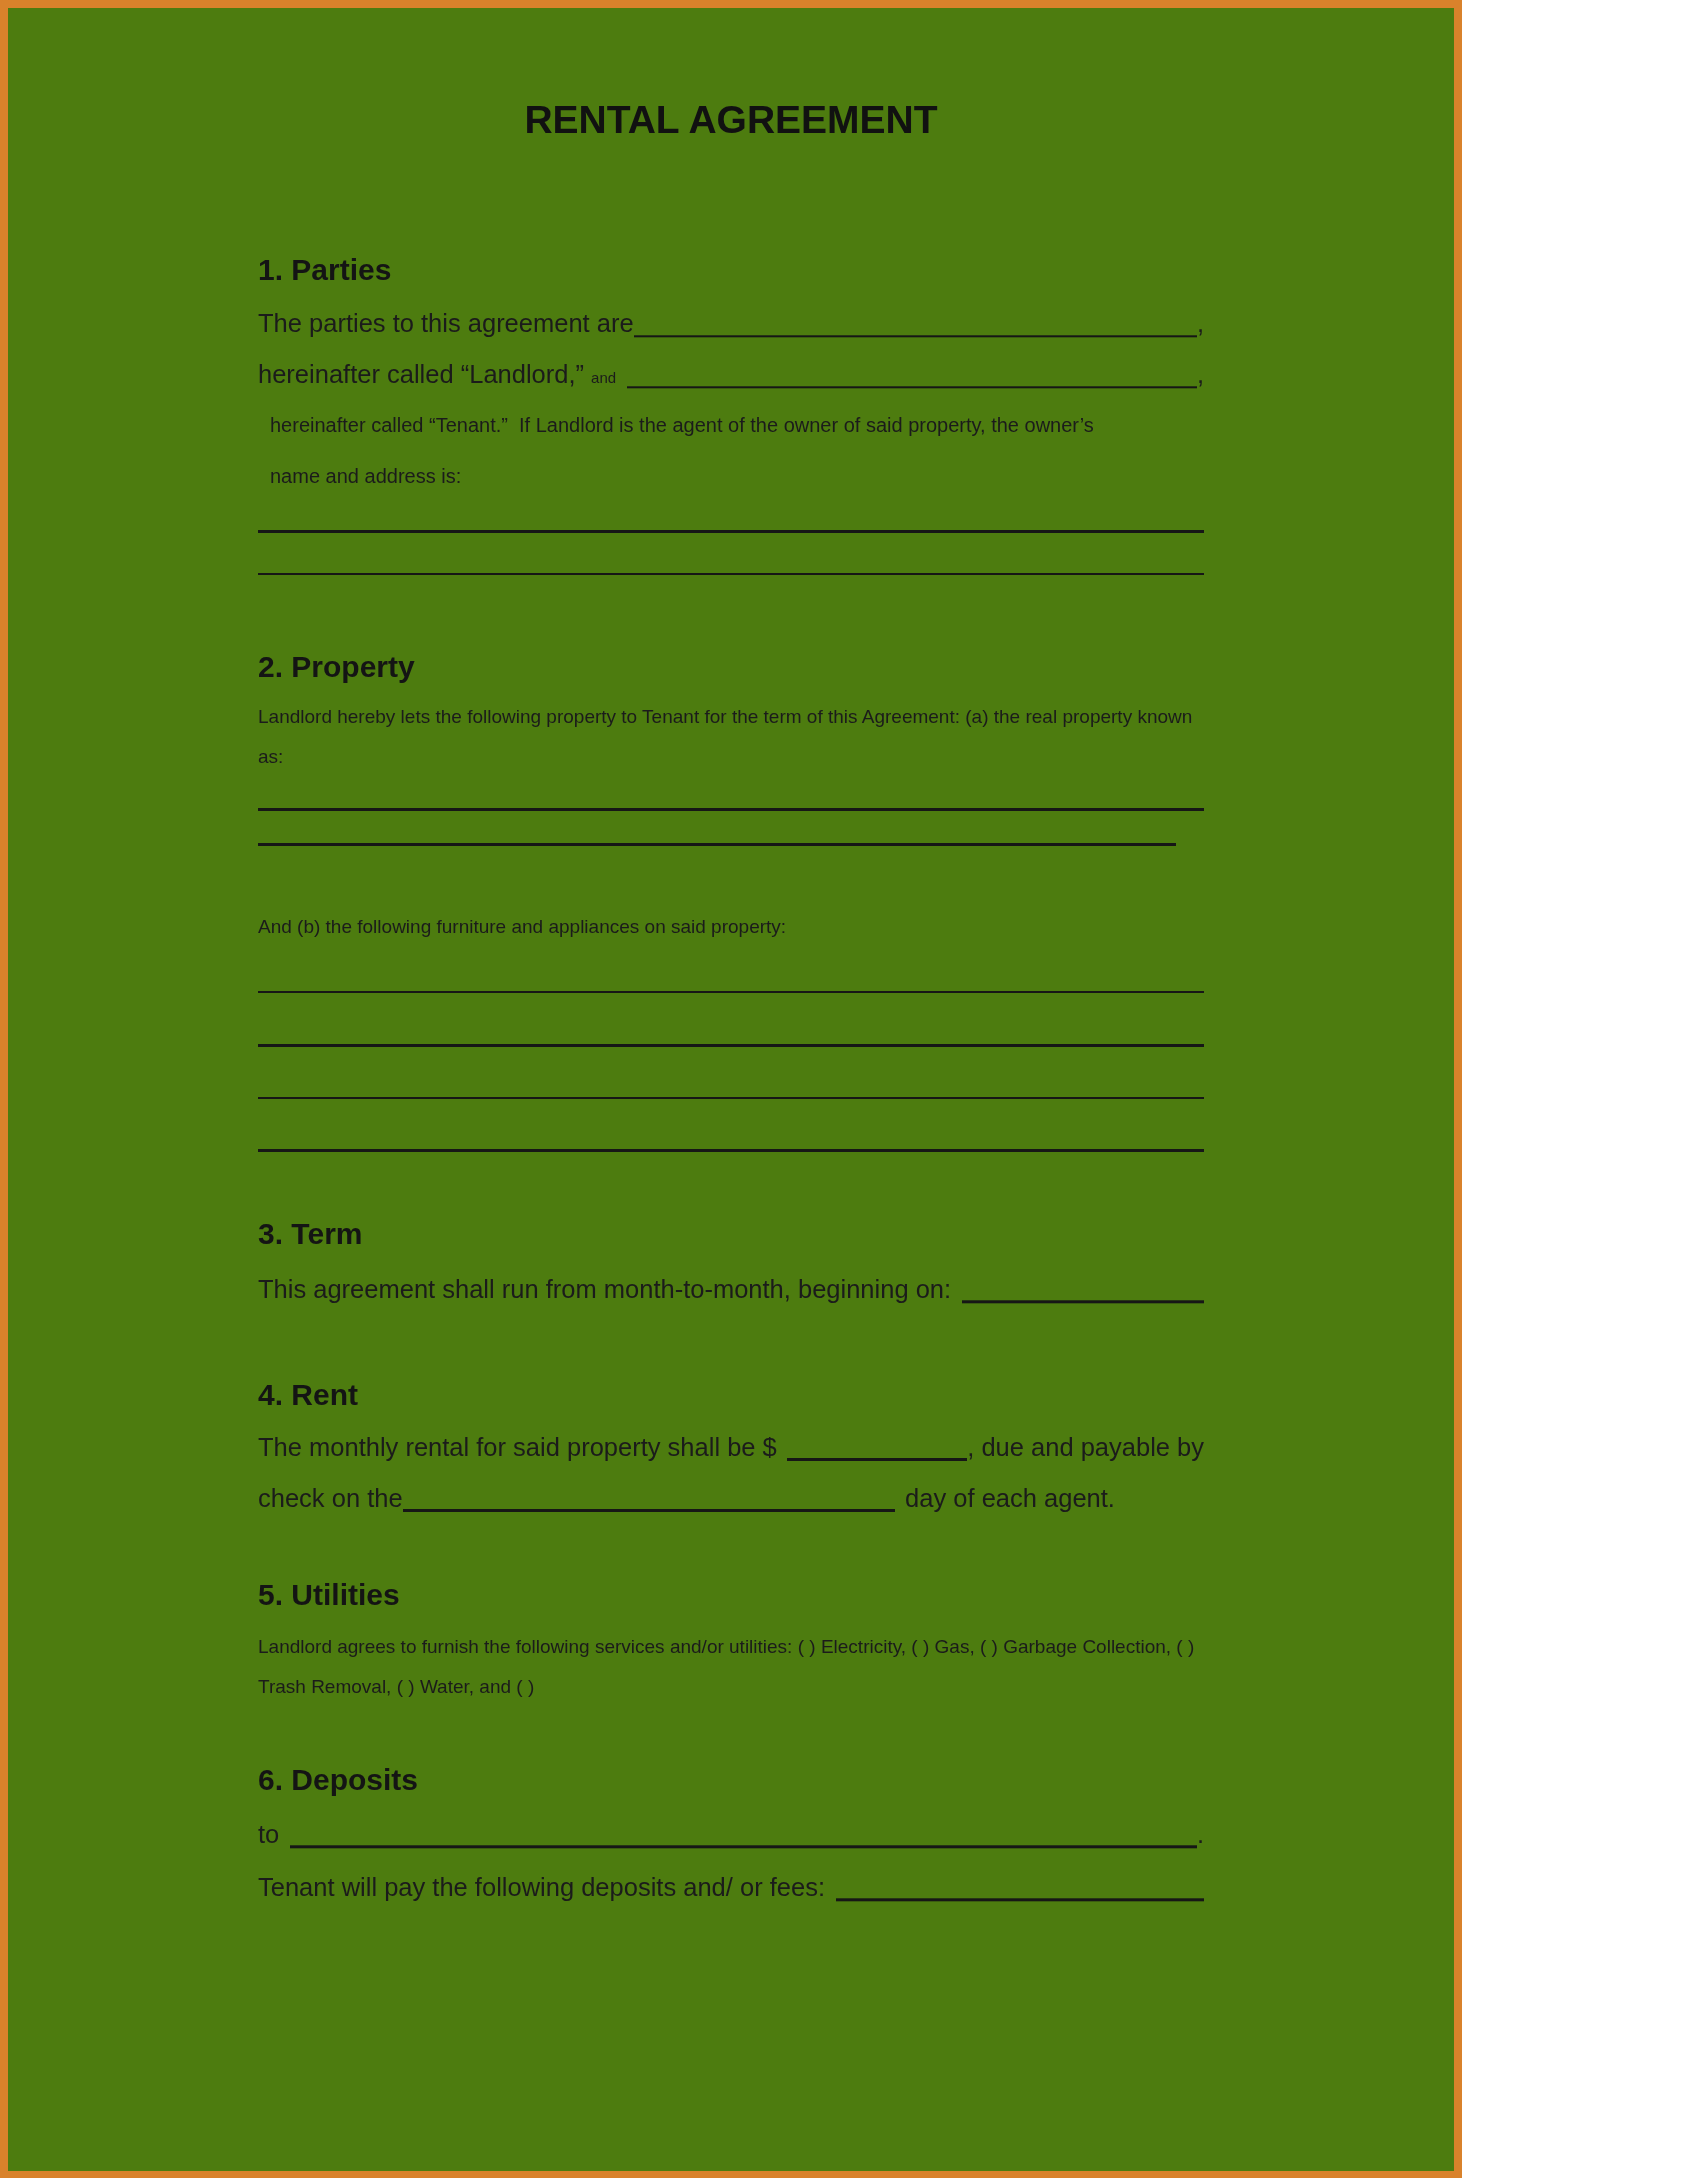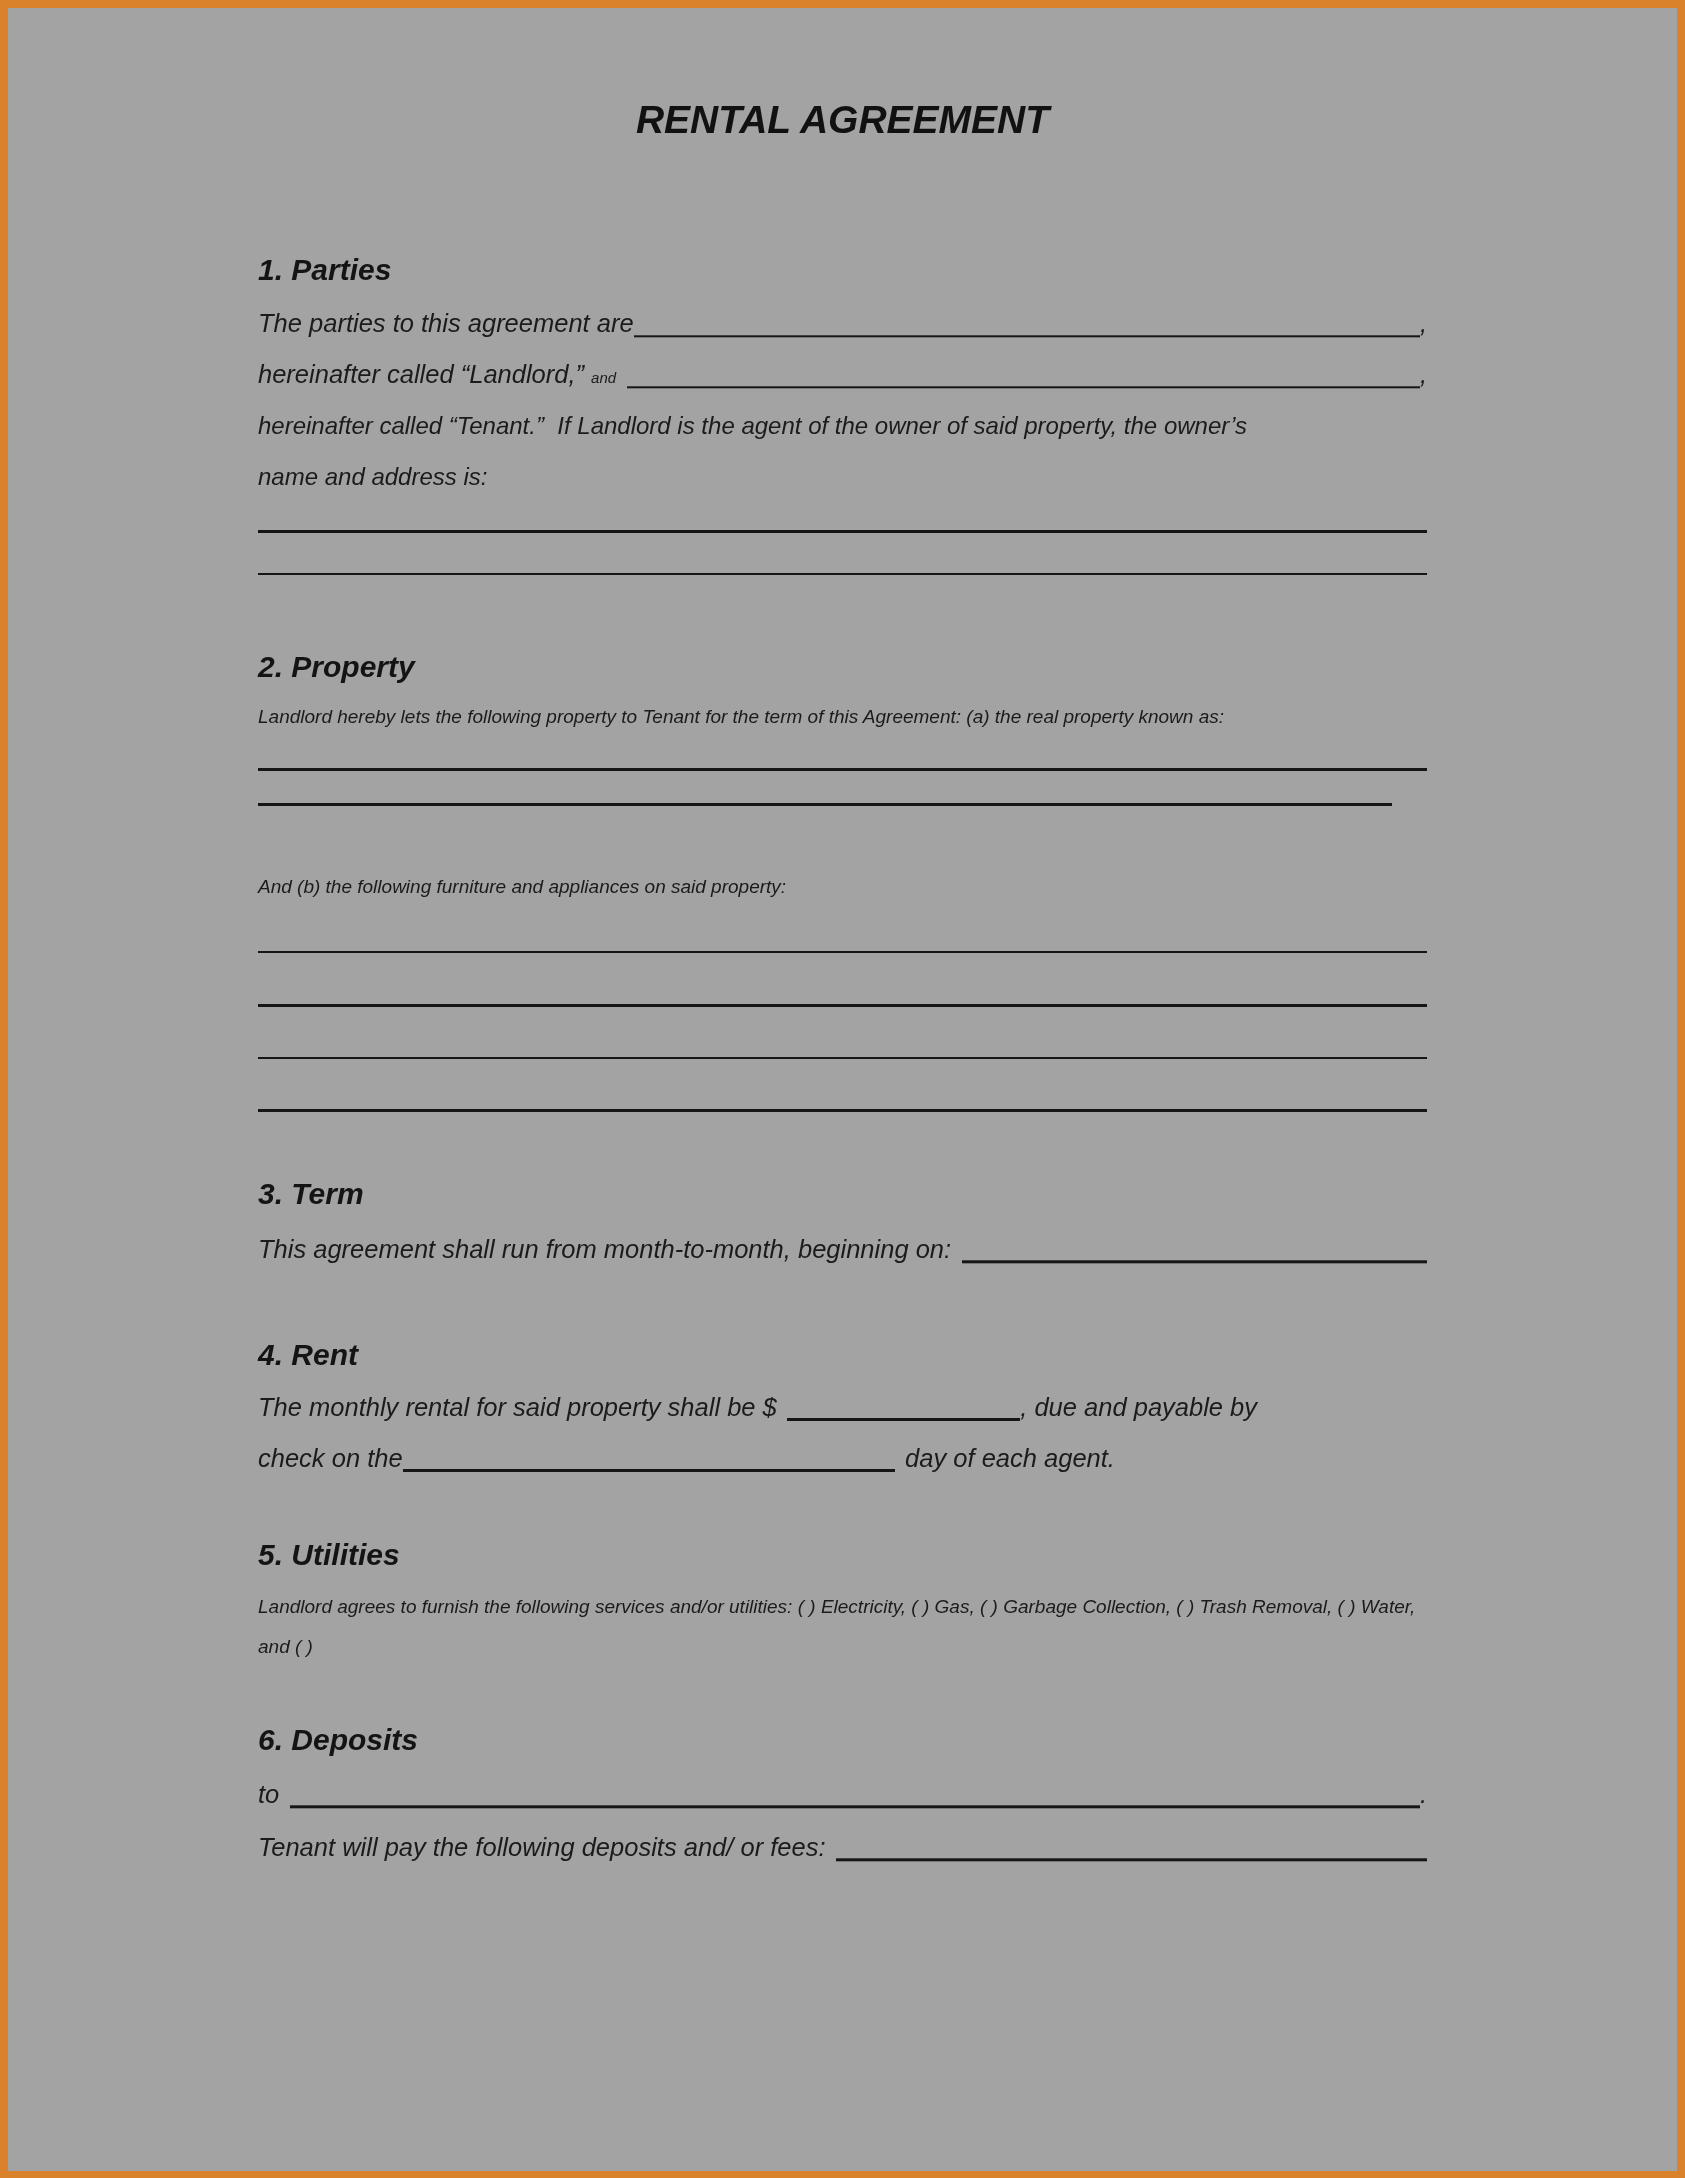--- a/index.html
+++ b/index.html
@@ -5,26 +5,25 @@
   * { margin: 0; padding: 0; box-sizing: border-box; }
   html, body { background: #ffffff; }
   body {
     font-family: "Liberation Sans", "DejaVu Sans", sans-serif;
     color: #1b1b1b;
     -webkit-font-smoothing: antialiased;
   }
 
   .frame {
     position: relative;
-    width: 1685px;
+    width: 1462px;
     height: 2179px;
     border: 8.8px solid #d9822b;
-    background: #a3a3a3;
+    background: #4d7c0f;
     overflow: hidden;
-    font-style: italic;
   }
   .top-edge {
     position: absolute;
     top: -8.8px; left: -8.8px; right: -8.8px;
     height: 3.5px;
     background: #c06a1a;
   }
   .corner-mark {
     position: absolute;
     top: -8.8px; left: -8.8px;
@@ -64,21 +63,21 @@
   .line {
     display: flex;
     align-items: baseline;
     font-size: 25.5px;
     height: 51px;
     line-height: 51px;
     white-space: pre;
   }
   .line.h60 { height: 53px; line-height: 53px; }
 
-  .small  { font-size: 24px; }
+  .small  { font-size: 20px; margin-left: 12px; }
   .small2 { font-size: 15px; }
 
   
   .fill {
     flex: 1 1 auto;
     height: 2.6px;
     background: #161616;
     transform: translateY(5.3px);
   }
   .gap-l { margin-left: 10.5px; }

